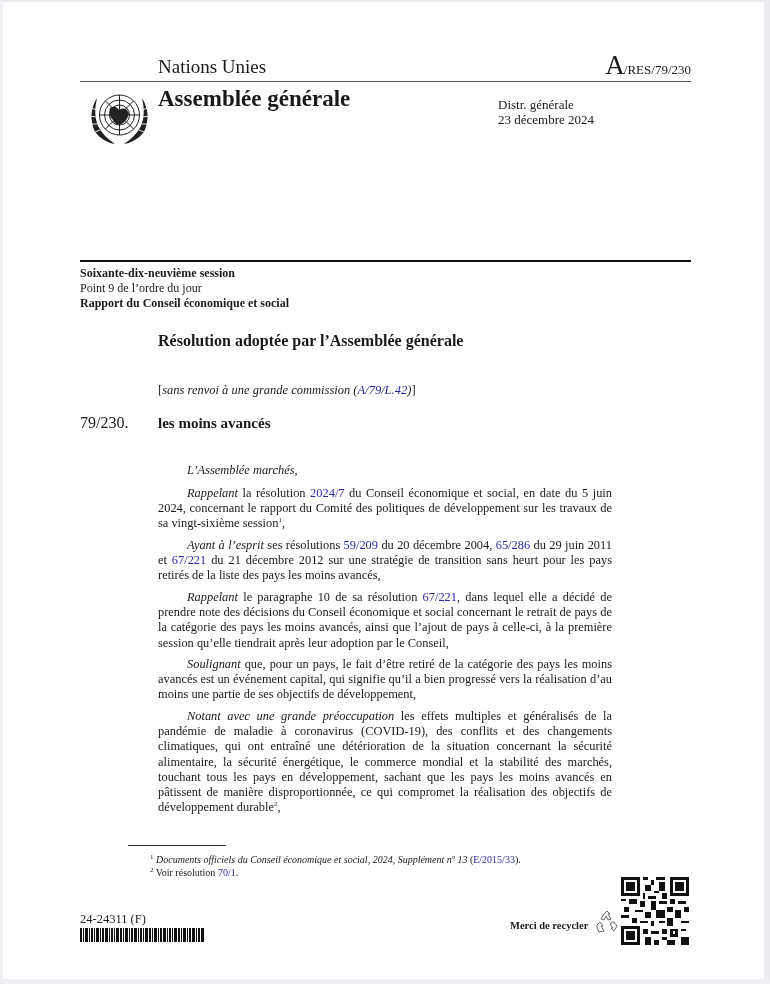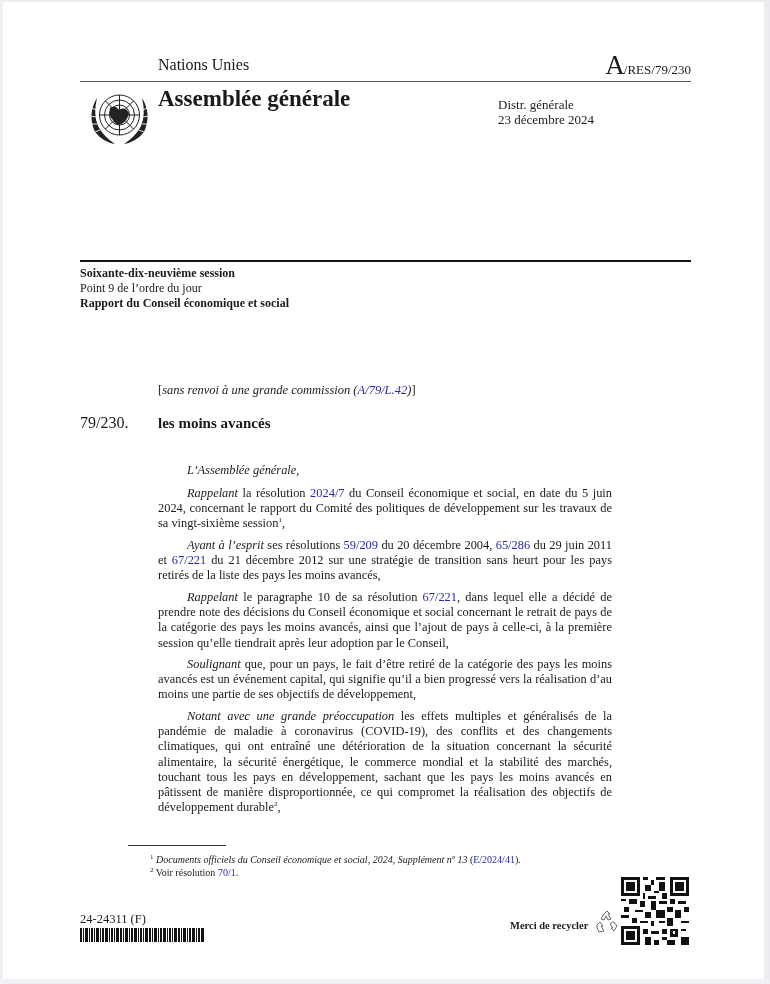--- a/index.html
+++ b/index.html
@@ -8,21 +8,21 @@
     background:#ffffff;
     font-family:"Liberation Serif", "DejaVu Serif", serif;
     color:#1a1a1a;
   }
   .page-edge-right { position:absolute; top:0; right:0; width:6px; height:984px; background:#ececf1; }
   .page-edge-left { position:absolute; top:0; left:0; width:3px; height:984px; background:#f1f1f5; }
   .page-edge-top { position:absolute; top:0; left:0; width:770px; height:2px; background:#ececf1; }
   .page-edge-bottom { position:absolute; bottom:0; left:0; width:770px; height:5px; background:#f1f1f5; }
 
   .abs { position:absolute; }
-  .org { left:158px; top:56px; font-size:16px; }
+  .org { left:158px; top:56px; font-size:19px; }
   .symbol { right:79px; top:50px; font-size:13px; }
   .symbol .big { font-size:27px; letter-spacing:-1px; }
   .rule-top { left:80px; top:81px; width:611px; height:1px; background:#555; }
   .logo { left:83px; top:86px; width:73px; height:63px; }
   .body-title { left:158px; top:86px; font-size:23px; font-weight:bold; }
   .distr { left:498px; top:97px; font-size:13px; line-height:15px; }
 
   .rule-thick { left:80px; top:260px; width:611px; height:2px; background:#111; }
   .session { left:80px; top:266px; font-size:12px; line-height:15px; }
   .session .b { font-weight:bold; }
@@ -100,42 +100,43 @@
 </div>
 
 <div class="abs rule-thick"></div>
 <div class="abs session">
   <div class="b">Soixante-dix-neuvième session</div>
   <div>Point 9 de l’ordre du jour</div>
   <div class="b">Rapport du Conseil économique et social</div>
 </div>
 
 <div class="abs res-title">
+  <div>Résolution adoptée par l’Assemblée générale</div>
 </div>
 <div class="abs note"><span>[</span><i>sans renvoi à une grande commission (</i><i><a class="link">A/79/L.42</a></i><i>)</i><span>]</span></div>
 
 <div class="abs res-num">79/230.</div>
 <div class="abs res-heading">
   <div>les moins avancés</div>
 </div>
 
-<div class="para" style="top:463px;"><span class="indent"></span><i>L’Assemblée générale</i><span>,</span></div>
+<div class="para" style="top:463px;"><span class="indent"></span><i>L’Assemblée marchés</i><span>,</span></div>
 
 <div class="para" style="top:486px;"><span class="indent"></span><i>Rappelant</i><span> la résolution </span><a class="link">2024/7</a><span> du Conseil économique et social, en date du 5 juin 2024, concernant le rapport du Comité des politiques de développement sur les travaux de sa vingt-sixième session</span><sup>1</sup><span>,</span></div>
 
 <div class="para" style="top:538px;"><span class="indent"></span><i>Ayant à l’esprit</i><span> ses résolutions </span><a class="link">59/209</a><span> du 20 décembre 2004, </span><a class="link">65/286</a><span> du 29 juin 2011 et </span><a class="link">67/221</a><span> du 21 décembre 2012 sur une stratégie de transition sans heurt pour les pays retirés de la liste des pays les moins avancés,</span></div>
 
 <div class="para" style="top:590px;"><span class="indent"></span><i>Rappelant</i><span> le paragraphe 10 de sa résolution </span><a class="link">67/221</a><span>, dans lequel elle a décidé de prendre note des décisions du Conseil économique et social concernant le retrait de pays de la catégorie des pays les moins avancés, ainsi que l’ajout de pays à celle-ci, à la première session qu’elle tiendrait après leur adoption par le Conseil,</span></div>
 
 <div class="para" style="top:657px;"><span class="indent"></span><i>Soulignant</i><span> que, pour un pays, le fait d’être retiré de la catégorie des pays les moins avancés est un événement capital, qui signifie qu’il a bien progressé vers la réalisation d’au moins une partie de ses objectifs de développement,</span></div>
 
 <div class="para" style="top:709px;"><span class="indent"></span><i>Notant avec une grande préoccupation</i><span> les effets multiples et généralisés de la pandémie de maladie à coronavirus (COVID-19), des conflits et des changements climatiques, qui ont entraîné une détérioration de la situation concernant la sécurité alimentaire, la sécurité énergétique, le commerce mondial et la stabilité des marchés, touchant tous les pays en développement, sachant que les pays les moins avancés en pâtissent de manière disproportionnée, ce qui compromet la réalisation des objectifs de développement durable</span><sup>2</sup><span>,</span></div>
 
 <div class="abs fn-rule"></div>
-<div class="abs footnote" style="top:853px;"><sup>1</sup> <i>Documents officiels du Conseil économique et social, 2024, Supplément nº 13</i><span> (</span><a class="link">E/2024/41</a><span>).</span></div>
+<div class="abs footnote" style="top:853px;"><sup>1</sup> <i>Documents officiels du Conseil économique et social, 2024, Supplément nº 13</i><span> (</span><a class="link">E/2015/33</a><span>).</span></div>
 <div class="abs footnote" style="top:866px;"><sup>2</sup> <span>Voir résolution </span><a class="link">70/1</a><span>.</span></div>
 
 <div class="abs doc-num">24-24311 (F)</div>
 <svg class="abs barcode" viewBox="0 0 124 14" preserveAspectRatio="none">
   <g fill="#111">
     <rect x="0" y="0" width="2" height="14"></rect>
       <rect x="3" y="0" width="1" height="14"></rect>
       <rect x="5" y="0" width="3" height="14"></rect>
     <rect x="9" y="0" width="1" height="14"></rect>
       <rect x="11" y="0" width="2" height="14"></rect>

